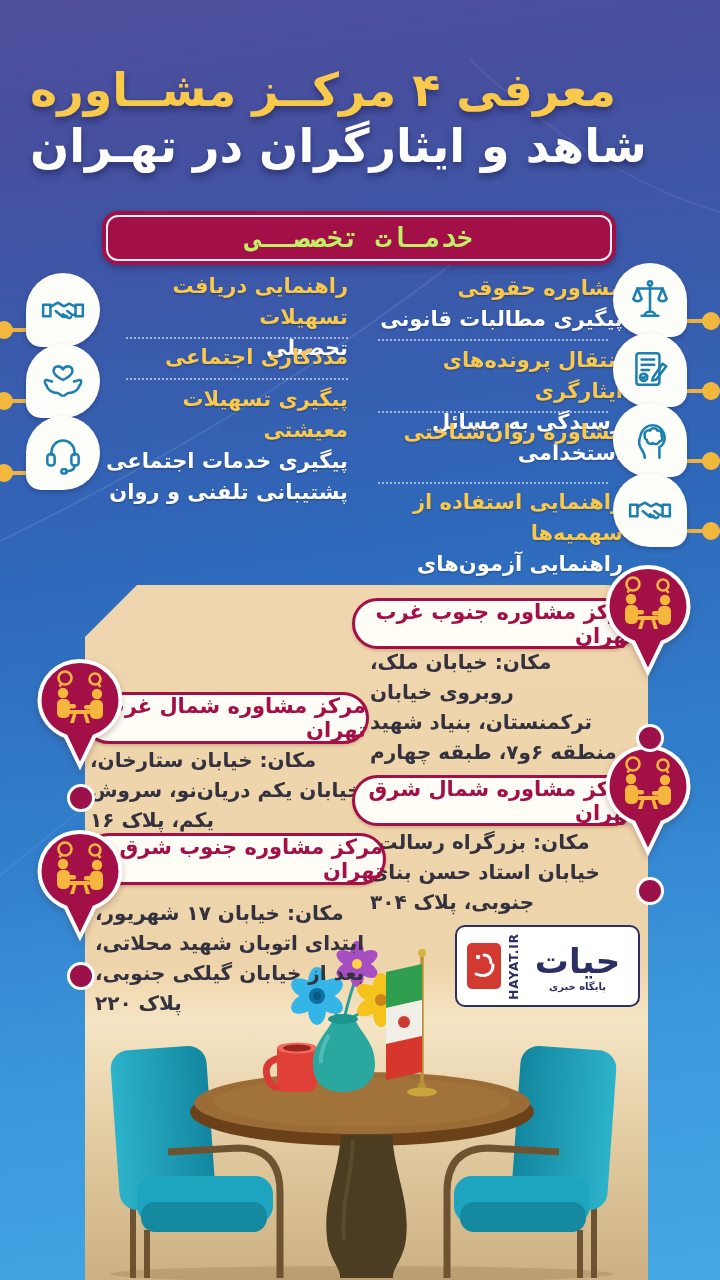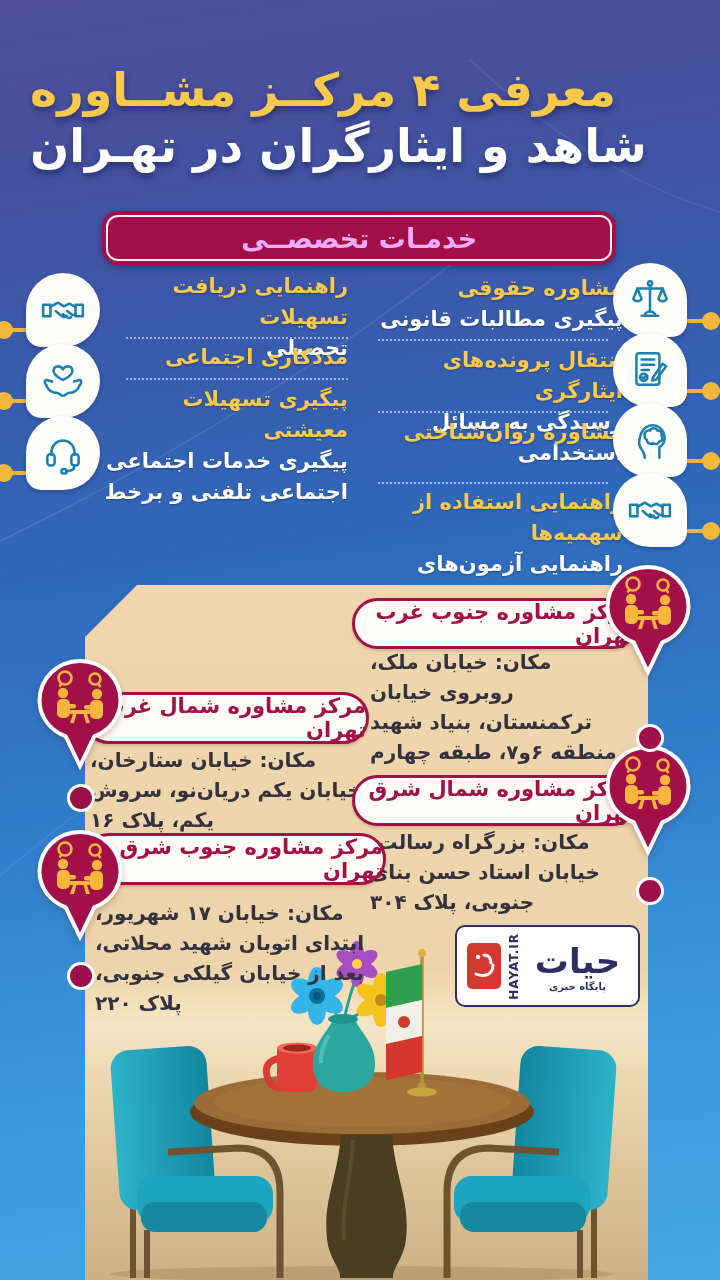--- a/index.html
+++ b/index.html
@@ -10,21 +10,21 @@
 
   
   .t1,.t2{position:absolute;left:0;width:100%;text-align:left;font-weight:bold;
     font-size:46px;line-height:64px;text-shadow:0 4px 6px rgba(15,15,60,.45);margin-left:30px;}
   .t1{top:58px;color:#f8c94b;}
   .t2{top:114px;color:#ffffff;}
   .banner{position:absolute;left:102px;top:211px;width:514px;height:54px;background:#a31048;
     border-radius:16px;display:flex;align-items:center;justify-content:center;
     box-shadow:0 3px 7px rgba(10,10,50,.3);}
   .banner::after{content:'';position:absolute;inset:4px;border:2.5px solid rgba(255,255,255,.95);border-radius:12px;}
-  .banner span{color:#f0abfc;font-weight:bold;font-size:27px;}
+  .banner span{color:#bef264;font-weight:bold;font-size:27px;font-family:Liberation Mono, monospace;}
 
   
   .svc-item{position:absolute;font-weight:bold;font-size:21px;line-height:31px;
     text-shadow:0 1px 2px rgba(0,0,30,.3);}
   .svc-item .ln{color:#ffffff;}
   .svc-item .ln.em{color:#f8c94b;}
   .svcR{left:365px;width:258px;text-align:right;}
   .svcL{left:96px;width:252px;text-align:right;}
   .svc-icon{position:absolute;width:74px;height:74px;background:#fdfdfa;border-radius:50%;
     display:flex;align-items:center;justify-content:center;box-shadow:0 2px 4px rgba(10,10,60,.25);z-index:2;}
@@ -162,21 +162,21 @@
   <div class="svc-item svcL" style="top:271px">
     <div class="ln em">راهنمایی دریافت تسهیلات</div>
     <div class="ln">تحصیلی</div>
   </div>
   <div class="svc-item svcL" style="top:342px">
     <div class="ln em">مددکاری اجتماعی</div>
   </div>
   <div class="svc-item svcL" style="top:384px">
     <div class="ln em">پیگیری تسهیلات معیشتی</div>
     <div class="ln">پیگیری خدمات اجتماعی</div>
-    <div class="ln">اجتماعی تلفنی و برخط</div>
+    <div class="ln">پشتیبانی تلفنی و روان</div>
   </div>
 
   <div class="sep" style="left:126px;top:337px;width:222px"></div>
   <div class="sep" style="left:126px;top:378px;width:222px"></div>
 
   <div class="conn" style="left:0;top:328px;width:66px"></div>
   <div class="conn" style="left:0;top:399px;width:66px"></div>
   <div class="conn" style="left:0;top:471px;width:66px"></div>
   <div class="edot" style="left:-5px;top:321px"></div>
   <div class="edot" style="left:-5px;top:392px"></div>

